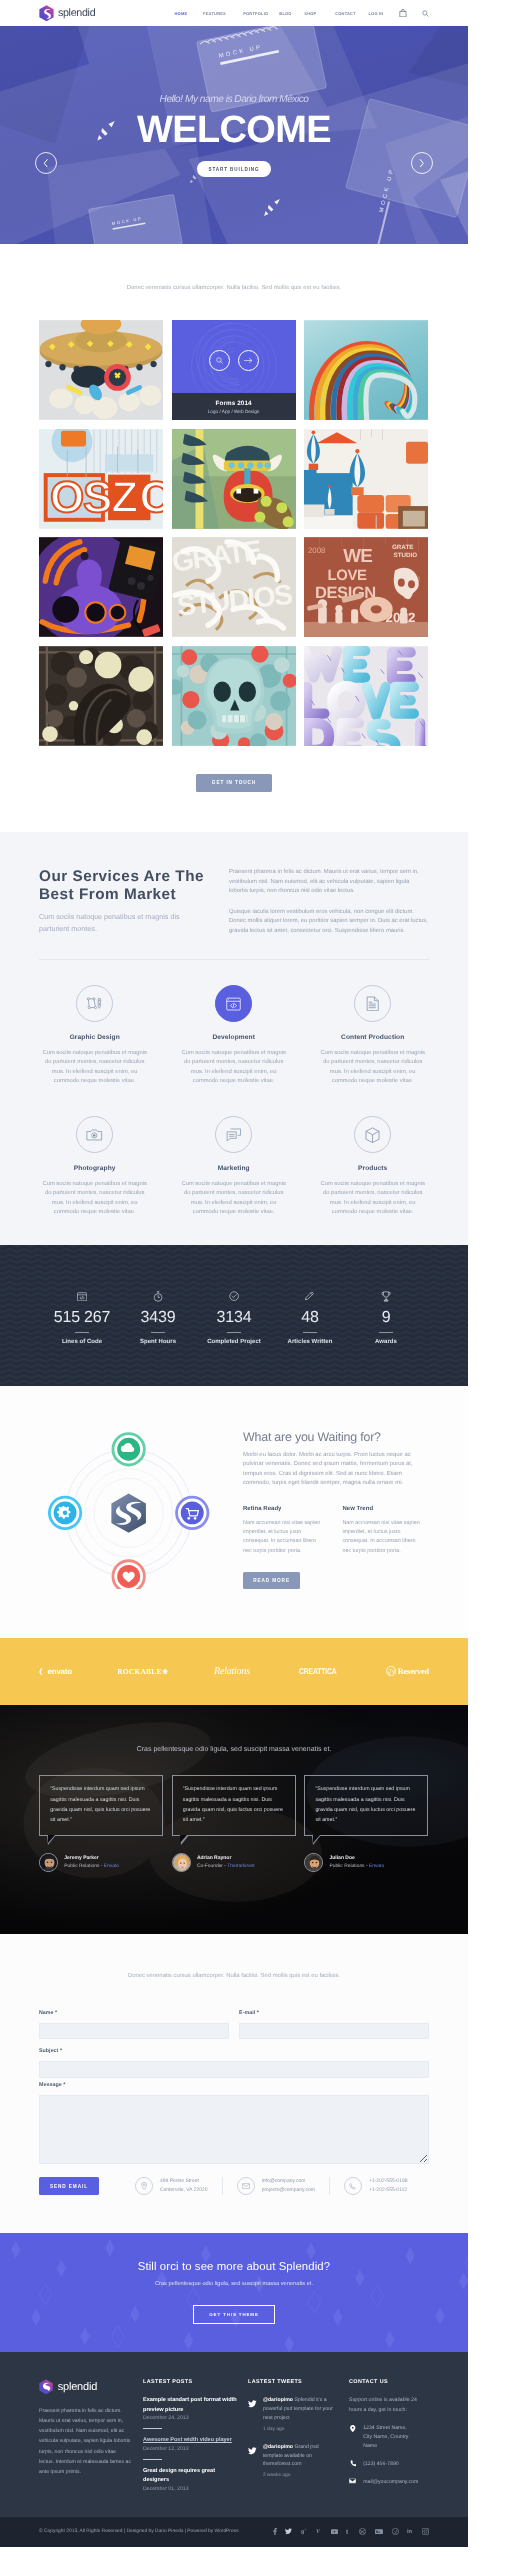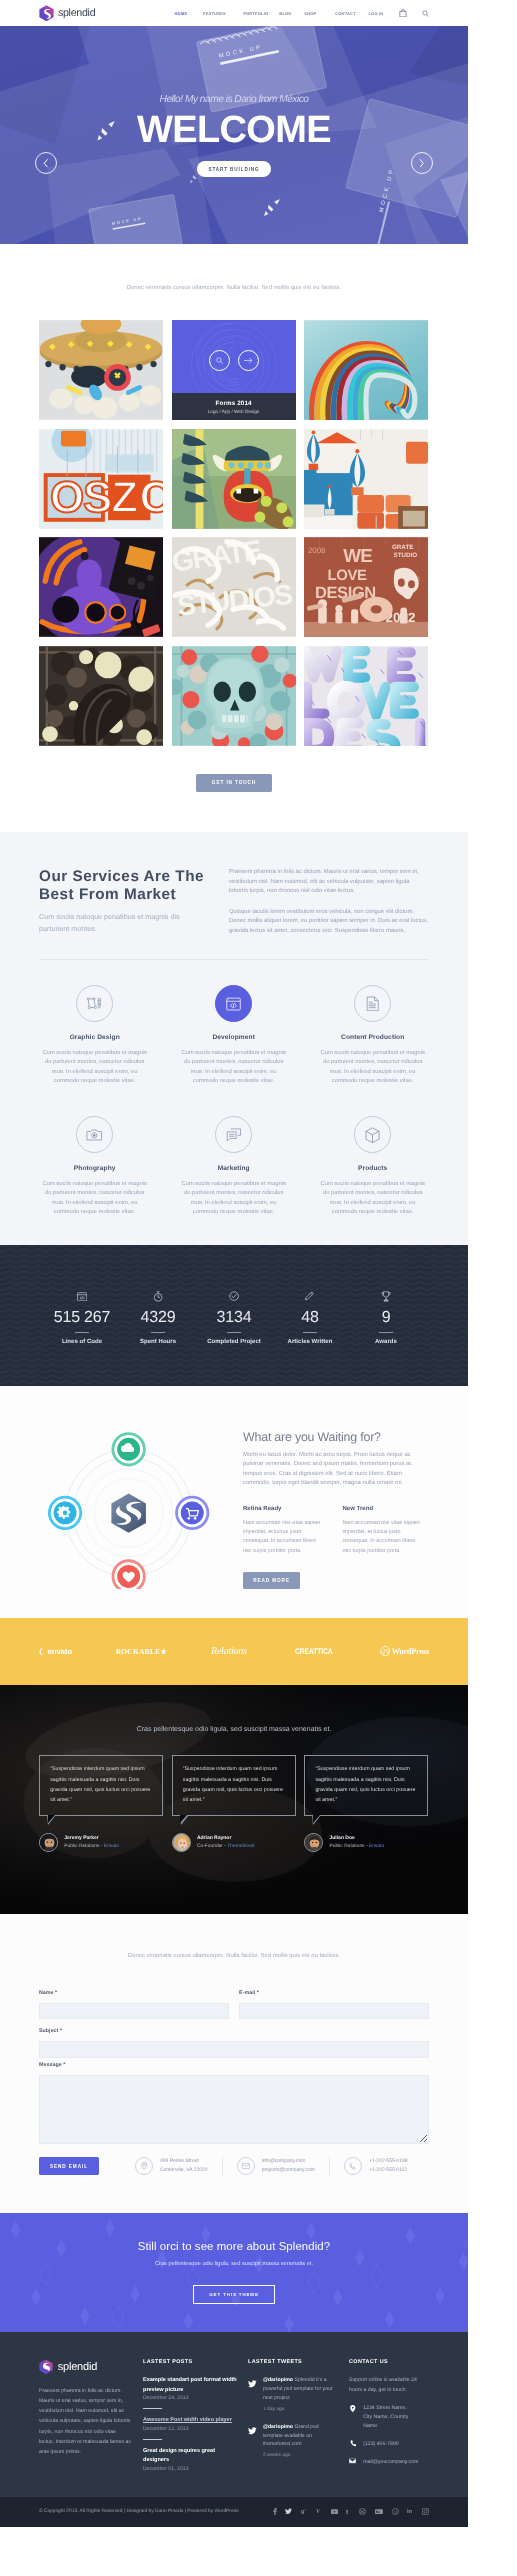--- a/index.html
+++ b/index.html
@@ -76,21 +76,21 @@
   
   .counters{background:#252d3b;height:141px;display:flex;align-items:center;position:relative;overflow:hidden;padding-top:4.7px;}
   .cnt-grid{width:380px;margin:0 auto;display:grid;grid-template-columns:repeat(5,1fr);position:relative;z-index:2;}
   .cnt{text-align:center;}
   .cnt .ic{height:11px;display:flex;align-items:center;justify-content:center;padding-top:1.6px;}
   .cnt .num{font-size:16px;color:#e8ebf0;font-weight:400;margin-top:7.9px;letter-spacing:-0.2px;}
   .cnt .bar{width:14px;height:0.8px;background:#8b939f;margin:4.7px auto 0;}
   .cnt .lbl{font-size:6px;color:#dde1e8;font-weight:700;margin-top:6.3px;letter-spacing:0.04px;}
 
   
-  .waiting{background:#fdfdfe;padding:34px 0 24px;}
+  .waiting{background:#fdfdfe;padding:34px 0 44px;}
   .wait-row{display:flex;align-items:flex-start;}
   .wait-left{width:204px;position:relative;height:174px;padding-top:12.6px;}
   .wait-right{width:185px;padding-top:10.2px;}
   .wait-right h2{font-size:12.4px;color:#767e8f;font-weight:400;letter-spacing:-0.2px;}
   .wait-right>p{font-size:5.9px;color:#98a2b3;line-height:1.62;margin-top:7px;}
   .wait-cols{display:flex;gap:20.4px;margin-top:16.5px;}
   .wait-col{width:79px;}
   .wait-col h5{font-size:6px;font-weight:700;color:#47536a;letter-spacing:0.04px;}
   .wait-col p{font-size:5.4px;color:#9aa4b4;line-height:1.74;margin-top:7px;}
   .readmore{margin-top:15.7px;background:#8998b9;color:#fff;border:0;font-size:4.7px;font-weight:700;
@@ -900,21 +900,21 @@
       <div class="ic">
             <svg width="10.2" height="11" viewBox="0 0 22 24">
         <g fill="none" stroke="#d7dbe2" stroke-width="1.4">
                 <circle cx="11" cy="14" r="8.4"></circle>
         <path d="M11 9.4 V14 h3.4" stroke-linecap="round"></path>
                 <path d="M8 1.6 h6"></path>
                 <path d="M11 1.6 v4"></path>
               </g>
             </svg>
           </div>
-      <div class="num">4329</div>
+      <div class="num">3439</div>
       <div class="bar"></div>
       <div class="lbl">Spent Hours</div>
     </div>
     <div class="cnt">
       <div class="ic">
             <svg width="10.2" height="10.2" viewBox="0 0 22 22">
         <g fill="none" stroke="#d7dbe2" stroke-width="1.4">
                 <circle cx="11" cy="11" r="9.4"></circle>
         <path d="M6.4 11.2 L9.6 14.4 L15.6 7.6" stroke-linecap="round" stroke-linejoin="round"></path>
               </g>
@@ -1039,21 +1039,21 @@
       <span style="font-size:7.9px;font-weight:700;letter-spacing:-0.2px;color:#fff">envato</span>
     </span>
     <span class="brand-logo" style="font-family:'Liberation Serif',serif;font-size:7.5px;font-weight:700;letter-spacing:0.2px">ROCKABLE★</span>
     <span class="brand-logo" style="font-family:'Liberation Serif',serif;font-size:10.2px;font-style:italic;letter-spacing:-0.3px">Relations</span>
     <span class="brand-logo" style="font-size:8.3px;font-weight:700;letter-spacing:-0.2px;transform:scaleX(0.82)">CREATTICA</span>
     <span class="brand-logo">
       <svg width="10.2" height="10.2" viewBox="0 0 16 16" style="margin-right:1.6px">
         <circle cx="8" cy="8" r="7.3" fill="none" stroke="#fff" stroke-width="1.2"></circle>
         <path d="M2.6 8 L5.6 13.4 L7.2 8.6 L6.2 5.6 L4.9 5.6 M7 5.6 h2.4 M9.8 5.6 L12 12.2 L13.4 7.4 q0.3 -1.4 -0.4 -1.8" fill="none" stroke="#fff" stroke-width="1"></path>
       </svg>
-      <span style="font-family:'Liberation Serif',serif;font-size:8.3px;font-weight:700;letter-spacing:-0.2px">WordPress</span>
+      <span style="font-family:'Liberation Serif',serif;font-size:8.3px;font-weight:700;letter-spacing:-0.2px">Reserved</span>
     </span>
   </div>
 </section>
 
 <section class="testi">
   <svg style="position:absolute;inset:0;width:517px;height:229px" viewBox="0 0 658 291" preserveAspectRatio="none">
     <defs>
       <radialGradient id="tbg1" cx="22%" cy="38%" r="58%">
         <stop offset="0%" stop-color="#4e4741"></stop>
             <stop offset="100%" stop-color="#0d0d10"></stop>

